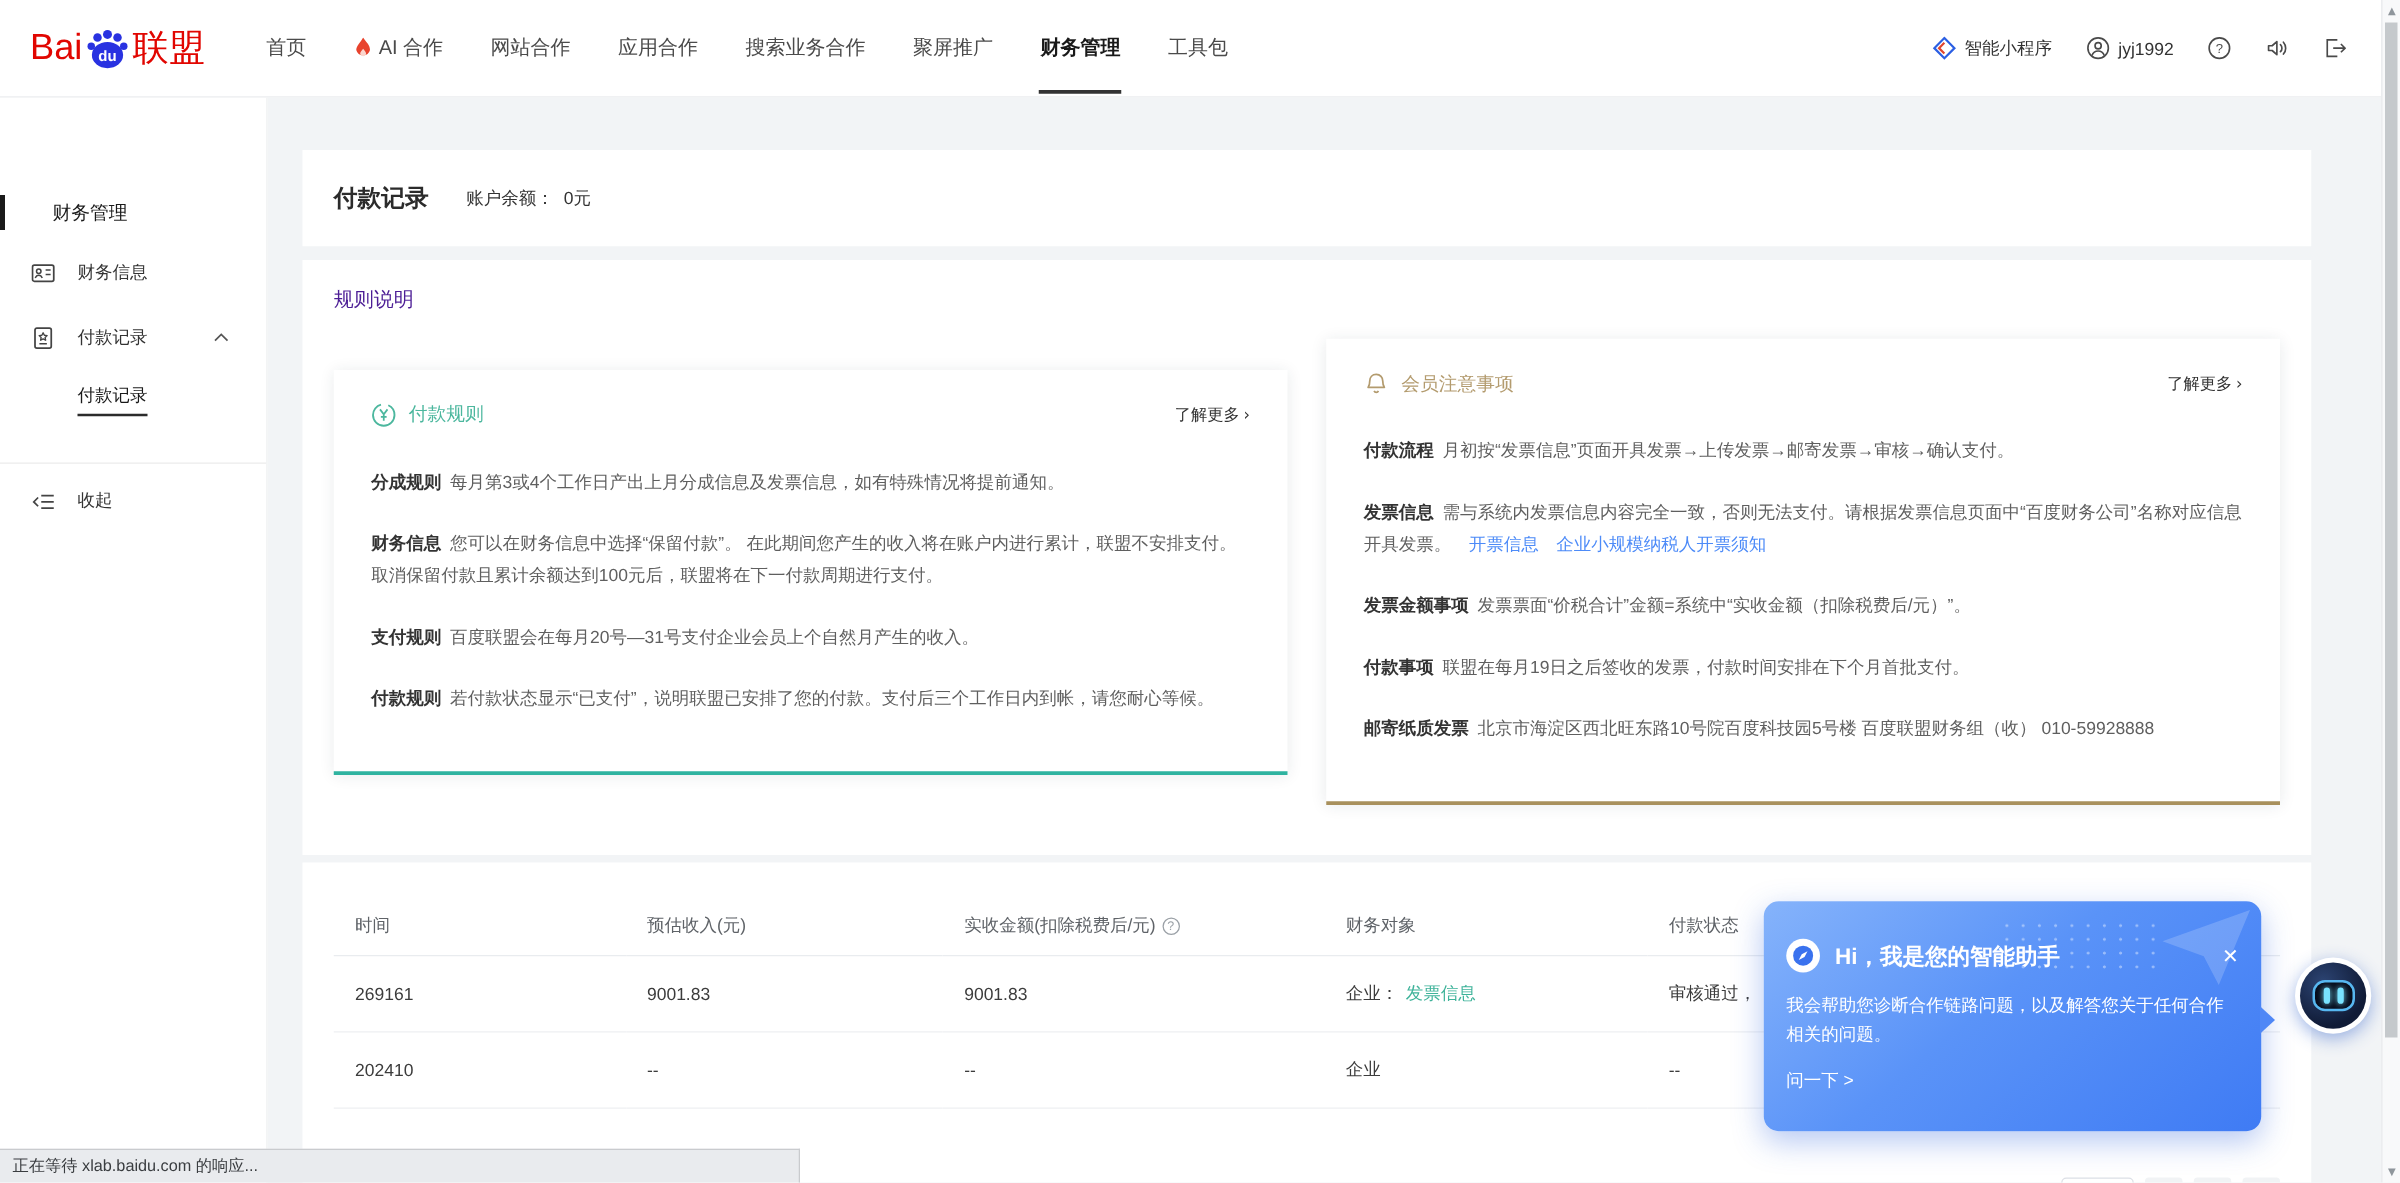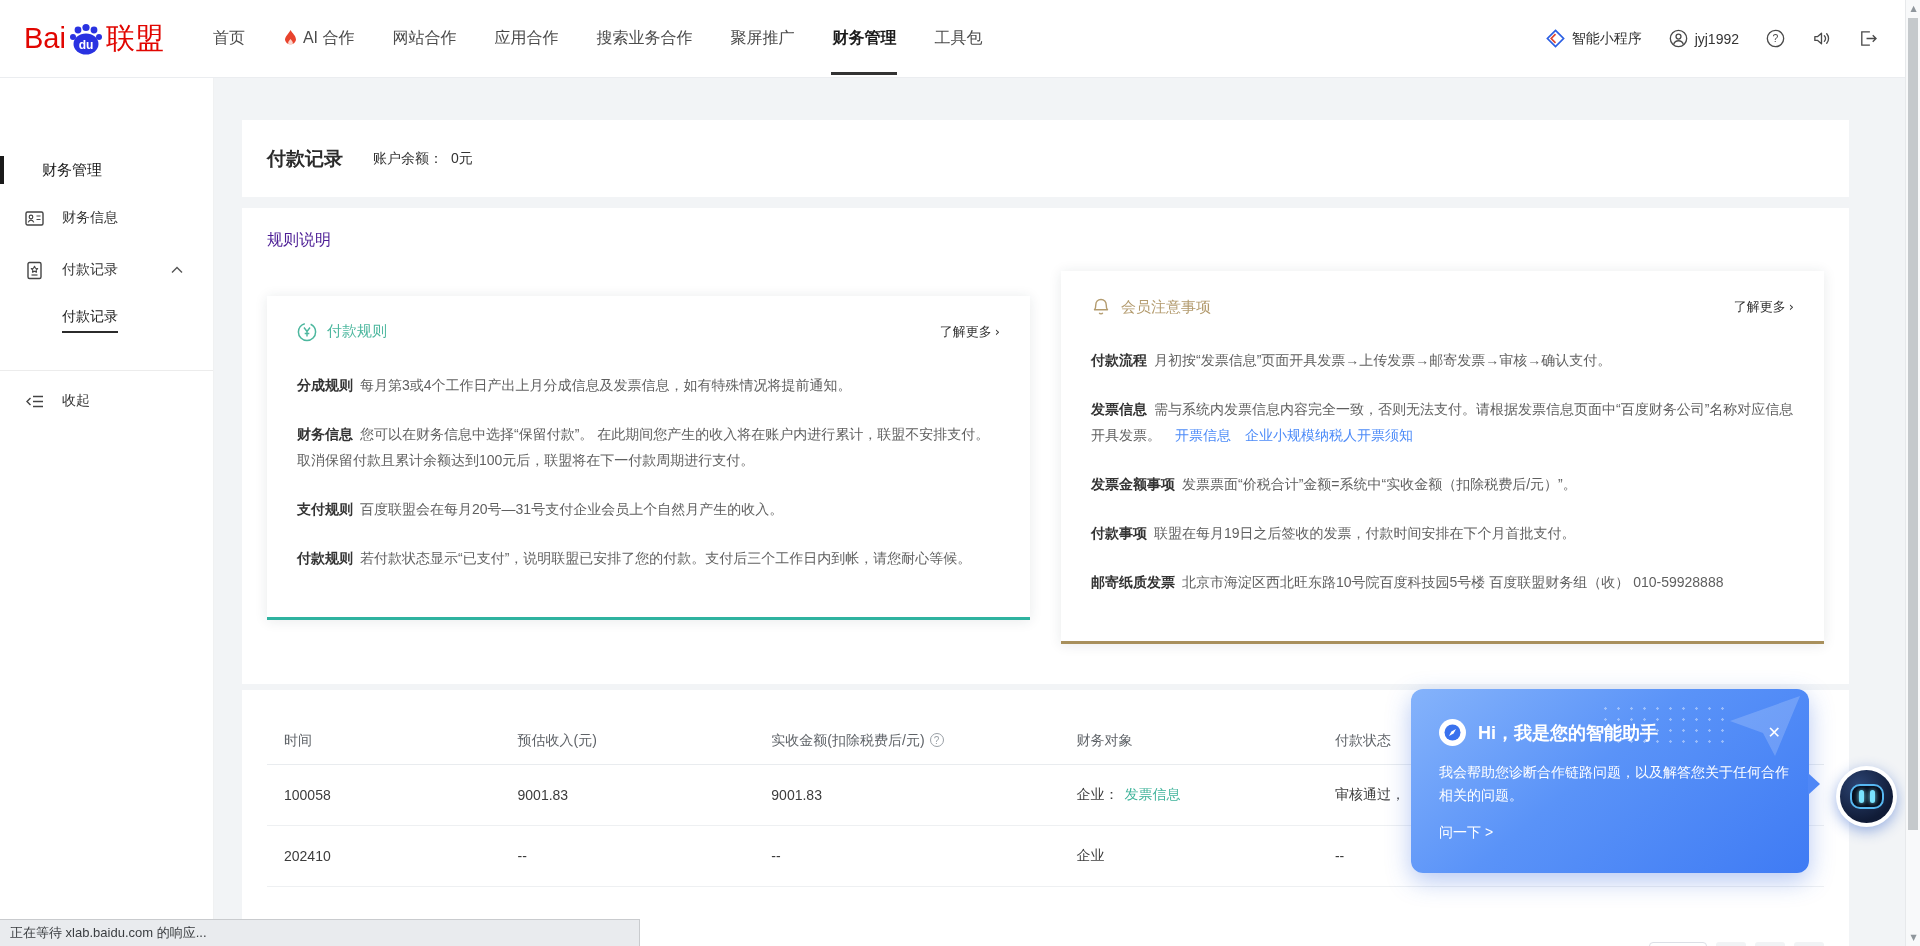--- a/index.html
+++ b/index.html
@@ -77,23 +77,23 @@
     color:#9aa0a6; font-size:10px; line-height:13px; text-align:center; margin-left:5px; vertical-align:1px; cursor:pointer; }
   .pagination { display:flex; justify-content:flex-end; align-items:center; margin-top:55px; font-size:13px; color:#5f6368; }
   .pg-select { width:58px; height:30px; border:1px solid #dcdfe6; border-radius:4px; background:#fff;
     display:flex; align-items:center; justify-content:center; gap:7px; font-size:14px; color:#3c3c3c; cursor:pointer; }
   .pg-btn { width:30px; height:30px; background:#f1f3f5; border-radius:3px; margin-left:9px;
     display:flex; align-items:center; justify-content:center; font-size:14px; color:#2b2b2b; cursor:pointer; }
   .pg-btn.arrow { color:#b4b7bc; font-size:17px; }
   .pg-btn:first-of-type { margin-left:27px; }
 
   
-  .assistant { position:absolute; left:1411px; top:689px; width:398px; height:184px; border-radius:12px;
+  .assistant { position:absolute; left:1411px; top:721px; width:398px; height:184px; border-radius:12px;
     background:linear-gradient(140deg,#85b3fb 0%,#5a93f8 45%,#3f7bf4 100%); z-index:50;
-    padding:30px 28px 0; color:#fff; box-shadow:0 8px 24px rgba(50,100,220,.35); }
+    padding:30px 18px 0; color:#fff; box-shadow:0 8px 24px rgba(50,100,220,.35); }
   .assistant::after { content:""; position:absolute; right:-11px; top:84px; width:0; height:0;
     border-top:11px solid transparent; border-bottom:11px solid transparent; border-left:12px solid #4f87f6; }
   .as-dots { position:absolute; right:80px; top:14px; width:130px; height:44px; opacity:.45;
     background-image:radial-gradient(rgba(255,255,255,.9) 1.2px, transparent 1.6px); background-size:13px 11px; }
   .as-plane { position:absolute; right:4px; top:2px; opacity:.18; }
   .as-head { display:flex; align-items:center; position:relative; }
   .as-ico { width:27px; height:27px; border-radius:50%; background:#fff; display:flex; align-items:center;
     justify-content:center; flex:none; }
   .as-title { margin-left:12px; font-size:18px; font-weight:600; }
   .as-close { margin-left:auto; font-size:16px; line-height:16px; cursor:pointer; font-family:"DejaVu Sans",sans-serif; }
@@ -296,21 +296,21 @@
           <tr>
             <th>时间</th>
             <th>预估收入(元)</th>
             <th><span>实收金额(扣除税费后/元)</span><span class="qmark">?</span></th>
             <th>财务对象</th>
             <th>付款状态</th>
           </tr>
         </thead>
         <tbody>
           <tr>
-            <td>100058</td>
+            <td>269161</td>
             <td>9001.83</td>
             <td>9001.83</td>
             <td><span>企业：</span><a class="cell-link">发票信息</a></td>
             <td>审核通过，</td>
           </tr>
           <tr>
             <td>202410</td>
             <td>--</td>
             <td>--</td>
             <td><span>企业</span></td>

